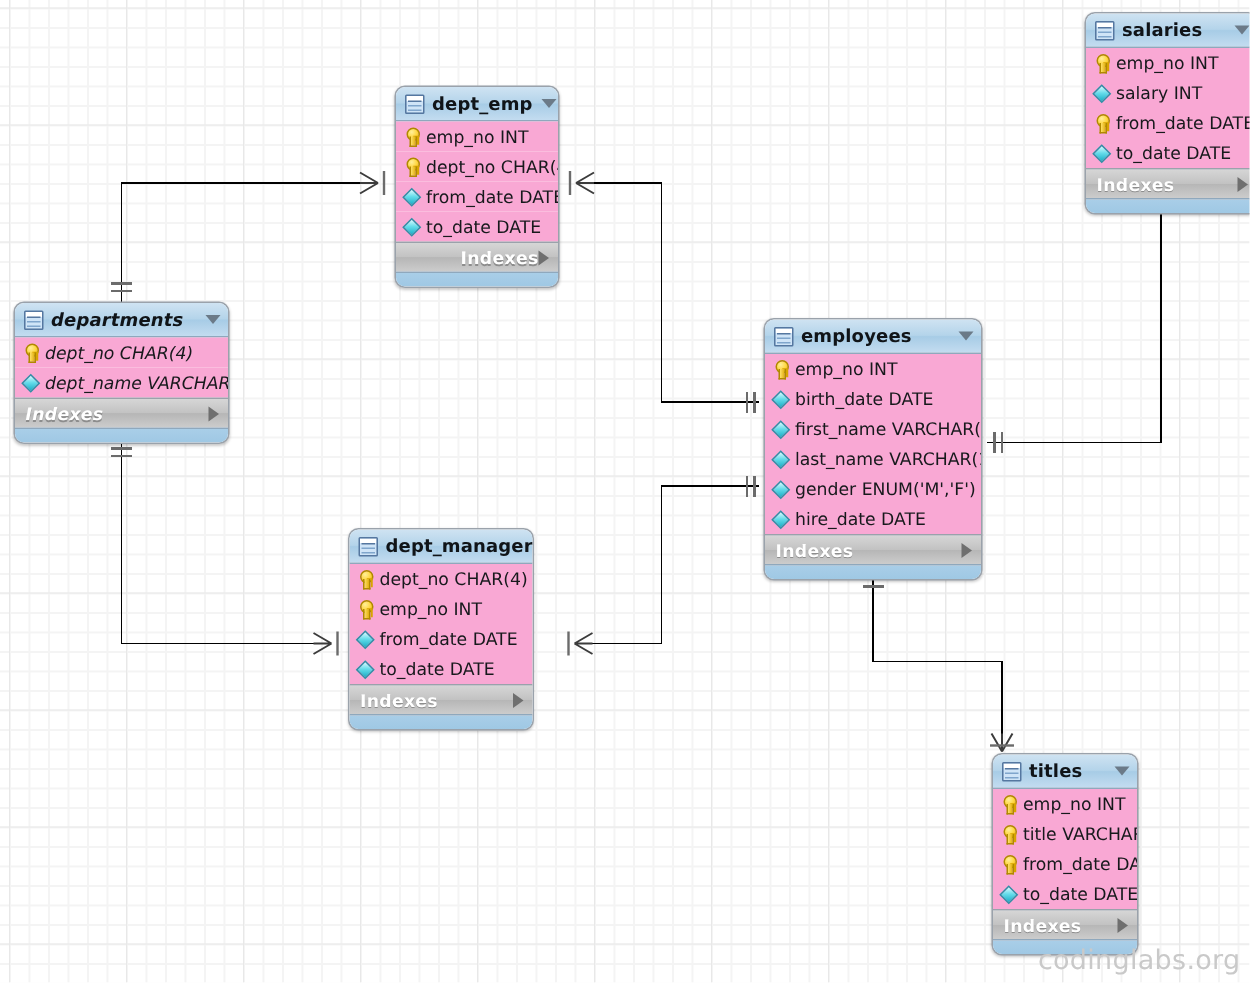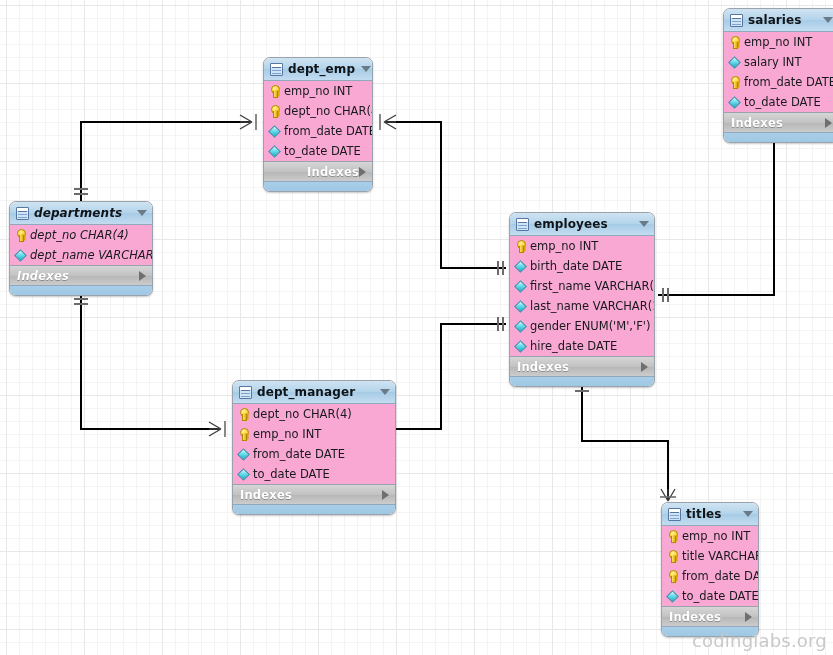--- a/index.html
+++ b/index.html
@@ -367,21 +367,21 @@
         <div class="col">
           <span class="ic-dia"></span>
           <span class="col-label">hire_date DATE</span>
         </div>
         <div class="idx-bar">
           <span class="idx-label">Indexes</span>
           <span class="caret-right"></span>
         </div>
         <div class="tbl-foot"></div>
       </div>
-      <div class="tbl" style="left: 232px; top: 380px; width: 164px;">
+      <div class="tbl" style="left: 232px; top: 352px; width: 124px;">
         <div class="tbl-head">
           <span class="tbl-icon"></span>
           <span class="tbl-title">dept_manager</span>
           <span class="caret-down"></span>
         </div>
         <div class="col">
           <span class="ic-key"></span>
           <span class="col-label">dept_no CHAR(4)</span>
         </div>
         <div class="col">

